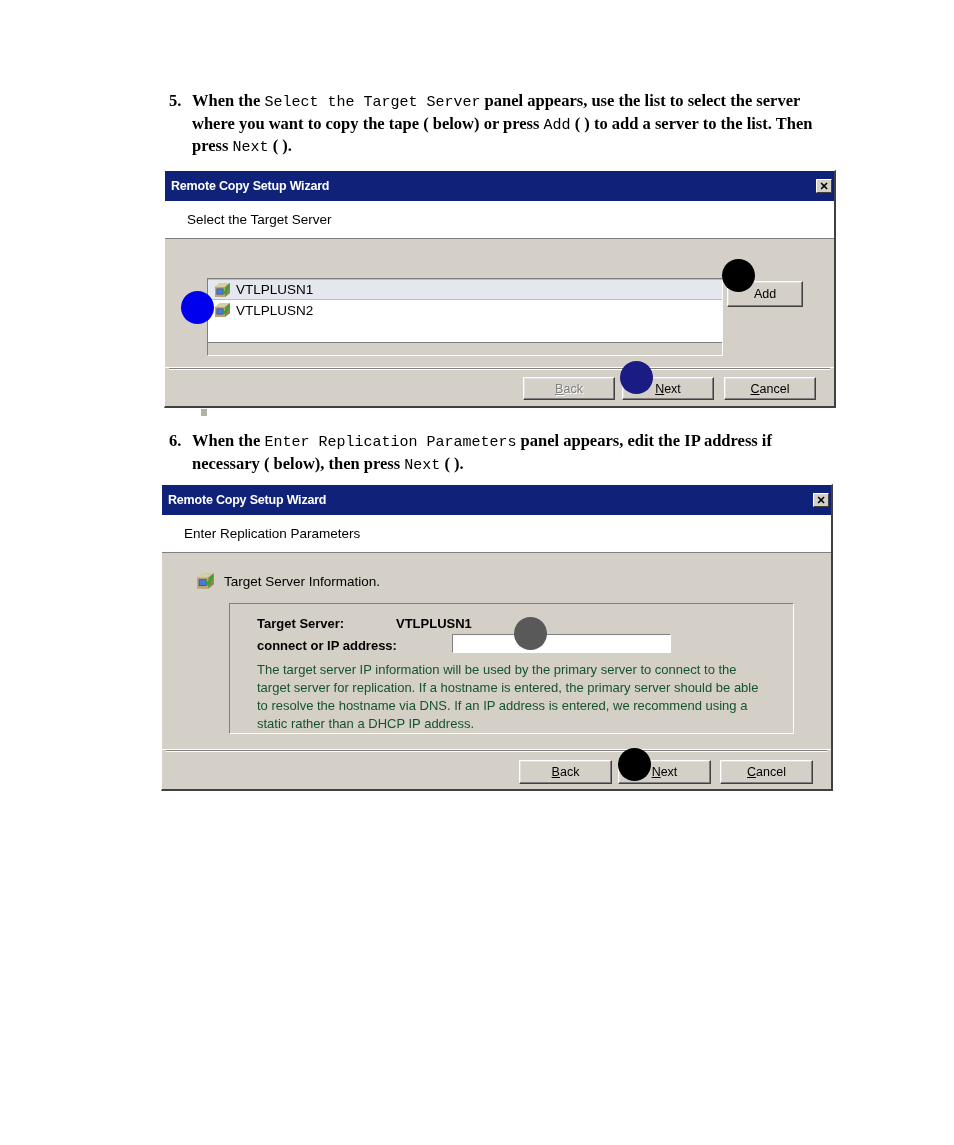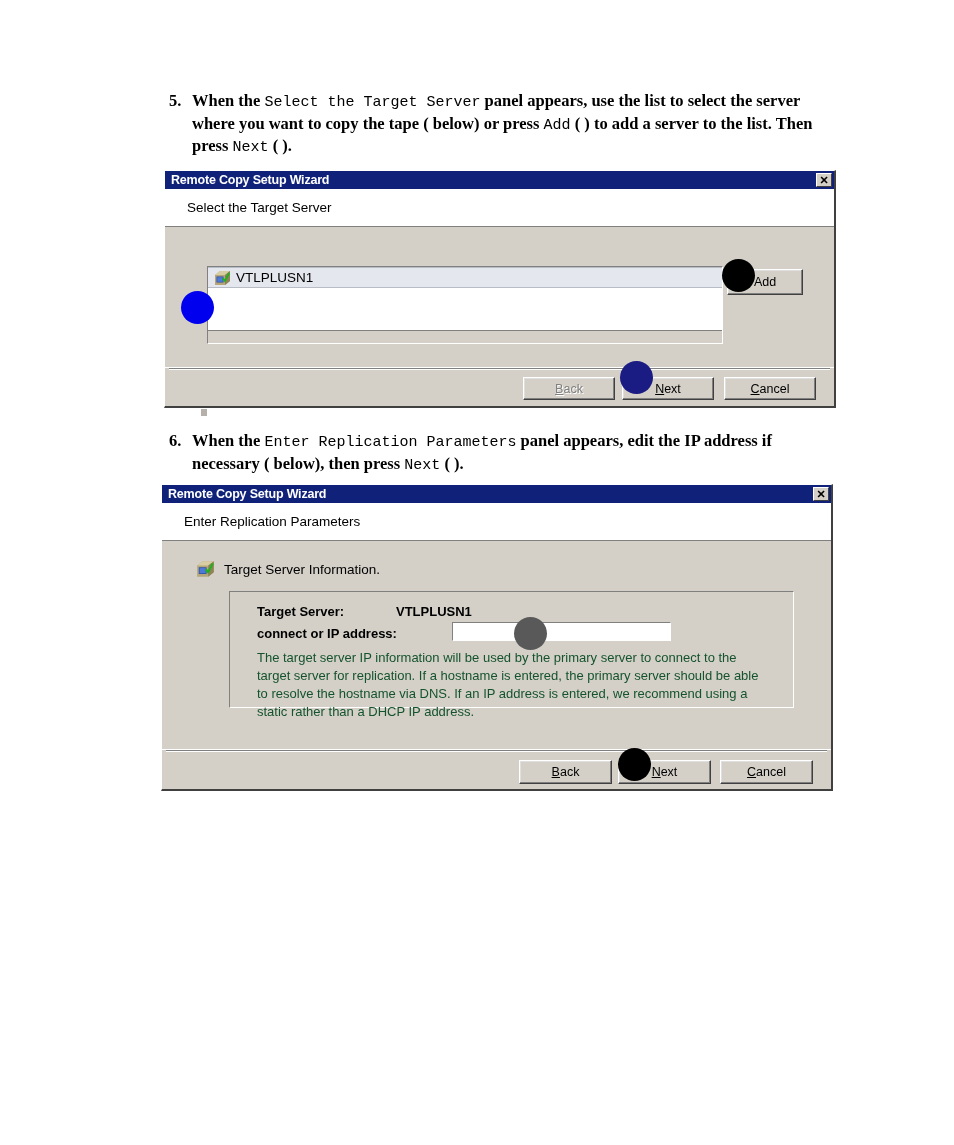--- a/index.html
+++ b/index.html
@@ -47,21 +47,21 @@
     position: absolute;
     background: #d4d0c8;
     border-top: 1px solid #ffffff;
     border-left: 1px solid #ffffff;
     border-right: 2px solid #404040;
     border-bottom: 2px solid #404040;
     box-sizing: border-box;
     font-family: "Liberation Sans", sans-serif;
   }
   .titlebar {
-    height: 18px;
+    height: 30px;
     background: #10217a;
     display: flex;
     align-items: center;
     justify-content: space-between;
     padding: 0 2px 0 6px;
     box-sizing: border-box;
   }
   .titlebar-text {
     color: #ffffff;
     font-family: "Liberation Sans", sans-serif;
@@ -303,20 +303,33 @@
             <polygon points="1,5 6,1 16,1 11,5" fill="#d8cda3"></polygon>
             <polygon points="11,5 16,1 16,11 11,15" fill="#8e8256"></polygon>
             <rect x="2.5" y="6.5" width="7" height="6" fill="#2a4fa8"></rect>
             <rect x="3.2" y="7.2" width="5.6" height="4.6" fill="#4f79d6"></rect>
             <path d="M8 9 L11 12.5 L16 3.5 L14.2 2.6 L10.9 9.2 L9.3 7.7 Z" fill="#20b020"></path>
           </svg>
         </span>
         <span class="cell-label">VTLPLUSN1</span>
       </div>
 
+      <div class="list-row" style="position:relative;">
+        <span class="server-icon">
+          <svg width="18" height="17" viewBox="0 0 18 17">
+            <polygon points="1,5 6,1 16,1 16,11 11,15 1,15" fill="#b5a77a"></polygon>
+            <polygon points="1,5 6,1 16,1 11,5" fill="#d8cda3"></polygon>
+            <polygon points="11,5 16,1 16,11 11,15" fill="#8e8256"></polygon>
+            <rect x="2.5" y="6.5" width="7" height="6" fill="#2a4fa8"></rect>
+            <rect x="3.2" y="7.2" width="5.6" height="4.6" fill="#4f79d6"></rect>
+            <path d="M8 9 L11 12.5 L16 3.5 L14.2 2.6 L10.9 9.2 L9.3 7.7 Z" fill="#20b020"></path>
+          </svg>
+        </span>
+        <span class="cell-label">VTLPLUSN2</span>
+      </div>
 
       <div class="list-filler" style="height:8px;"></div>
       <div class="list-bottom-strip"></div>
     </div>
 
     <div class="btn" style="left:562px; top:42px; width:76px; height:26px;">
       <span>Add</span>
     </div>
   </div>
 
@@ -364,21 +377,21 @@
         <polygon points="1,5 6,1 16,1 16,11 11,15 1,15" fill="#b5a77a"></polygon>
         <polygon points="1,5 6,1 16,1 11,5" fill="#d8cda3"></polygon>
         <polygon points="11,5 16,1 16,11 11,15" fill="#8e8256"></polygon>
         <rect x="2.5" y="6.5" width="7" height="6" fill="#2a4fa8"></rect>
         <rect x="3.2" y="7.2" width="5.6" height="4.6" fill="#4f79d6"></rect>
         <path d="M8 9 L11 12.5 L16 3.5 L14.2 2.6 L10.9 9.2 L9.3 7.7 Z" fill="#20b020"></path>
       </svg>
     </span>
     <div class="plaintext" style="left:62px; top:21px;">Target Server Information.</div>
 
-    <div class="groupbox" style="left:67px; top:50px; width:565px; height:117px;">
+    <div class="groupbox" style="left:67px; top:50px; width:565px; height:131px;">
 
       <div class="fieldlabel" style="left:27px; top:12px;">Target Server:</div>
       <div class="fieldvalue" style="left:166px; top:12px;">VTLPLUSN1</div>
 
       <div class="fieldlabel" style="left:27px; top:34px;">connect or IP address:</div>
       <div class="textinput" style="left:222px; top:30px; width:219px; height:19px;"></div>
 
       <div class="desc" style="left:27px; top:57px; width:512px;">The target server IP information will be used by the primary server to connect to the target server for replication. If a hostname is entered, the primary server should be able to resolve the hostname via DNS. If an IP address is entered, we recommend using a static rather than a DHCP IP address.</div>
     </div>
   </div>

